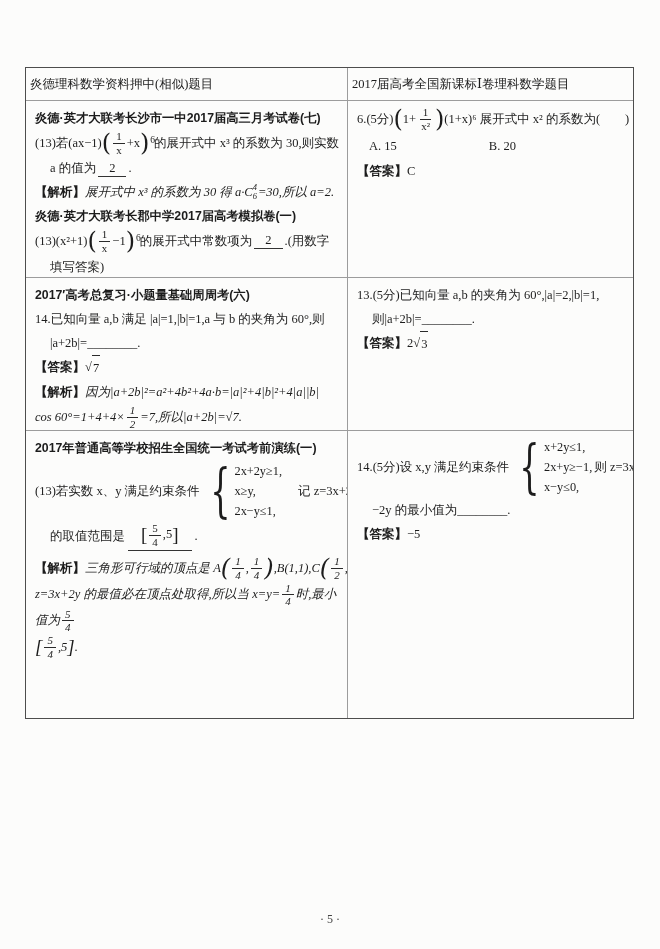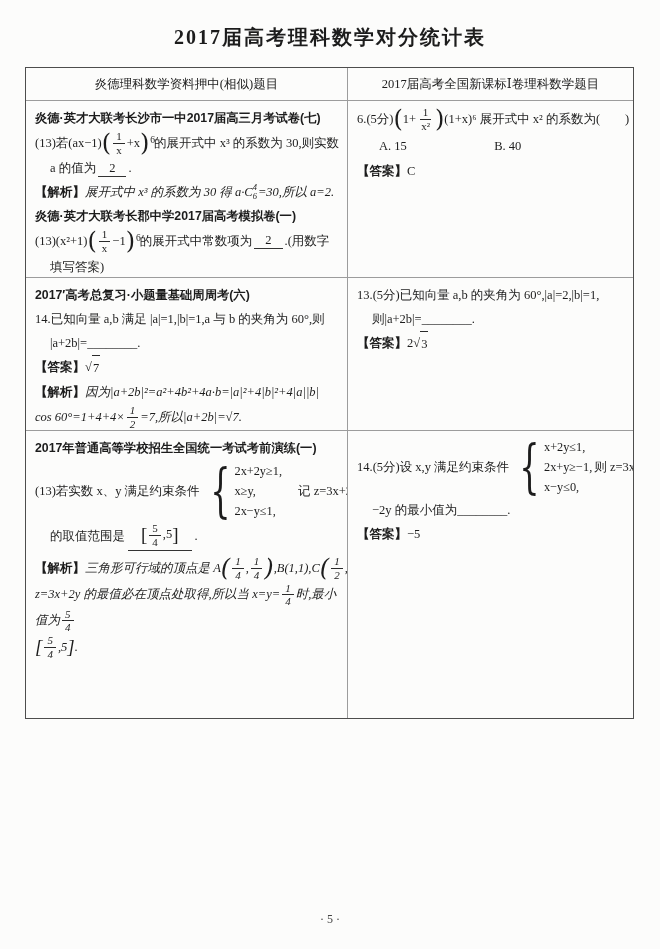--- a/index.html
+++ b/index.html
@@ -7,21 +7,21 @@
         font-family:"Liberation Serif","DejaVu Serif",serif;color:#1c1c1c;overflow:hidden;}
   .title{position:absolute;top:24px;left:0;width:100%;text-align:center;
          font-size:20px;font-weight:bold;letter-spacing:2px;}
   .qtable{position:absolute;left:25px;top:67px;width:609px;
           display:grid;grid-template-columns:322px 1fr;grid-template-rows:33px 177px 153px 287px;
           border:1.5px solid #4d4d4d;background:#fcfcfb;box-sizing:border-box;}
   .cell{box-sizing:border-box;border-right:1px solid #9c9c9c;border-bottom:1px solid #9c9c9c;
         padding:5px 9px 0 9px;font-size:12.5px;overflow:hidden;}
   .cell.cR{border-right:none;}
   .cell.rB{border-bottom:none;}
-  .hcell{display:flex;align-items:center;justify-content:center;padding:0 4px;}
+  .hcell{display:flex;align-items:center;padding:0 4px;}
   .t{margin:0;line-height:24px;}
   .row{display:flex;align-items:center;margin:0;min-height:24px;flex-wrap:nowrap;white-space:nowrap;}
   .bh{font-family:"Liberation Sans","DejaVu Sans",sans-serif;font-weight:bold;font-size:12.3px;}
   .lbl{font-family:"Liberation Sans","DejaVu Sans",sans-serif;font-weight:bold;font-style:normal;}
   .kai{font-style:italic;}
   .ind{margin-left:15px;}
   .frac{display:inline-flex;flex-direction:column;align-items:center;vertical-align:middle;
         line-height:1.15;font-size:11px;margin:0 2px;}
   .frac .num{border-bottom:1px solid #2a2a2a;padding:0 3px;}
   .frac .den{padding:0 3px;text-align:center;}
@@ -29,35 +29,34 @@
   .exp{font-size:9.5px;vertical-align:top;position:relative;top:-3px;left:1px;}
   .supsub{display:inline-flex;flex-direction:column;align-items:flex-start;font-size:8.5px;
           line-height:1.15;vertical-align:middle;margin-right:1px;}
   .sqrt{display:inline-flex;align-items:flex-start;}
   .sqrt .rad{border-top:1px solid #2a2a2a;padding:0 1px;}
   .ublank{display:inline-block;border-bottom:1px solid #333;padding:0 11px;line-height:15px;margin:0 2px;}
   .system{display:inline-flex;align-items:center;margin:0 2px;}
   .brace{font-size:58px;font-weight:200;line-height:56px;transform:scaleX(0.55);
          transform-origin:center;font-family:"DejaVu Serif",serif;margin-right:-4px;}
   .eqs{display:inline-flex;flex-direction:column;font-size:12.3px;line-height:20px;}
-  .opts{display:flex;margin-left:22px;line-height:25px;}
+  .opts{display:flex;margin-left:12px;line-height:25px;}
   .opts span{width:47%;}
   .ansline{display:inline-block;border-bottom:1px solid #333;padding:0 13px 2px 13px;margin:0 3px;}
   .bigbr{font-size:19px;vertical-align:middle;font-weight:300;}
   .gap14{margin-left:14px;}
   .mt2{margin-top:2px;} .mt4{margin-top:4px;}
   .sysline{min-height:62px;}
   .pageno{position:absolute;bottom:22px;left:0;width:100%;text-align:center;font-size:12px;color:#444;}
 </style>
 </head>
 <body>
 
 <div class="page">
 
-  <div class="title">2017届高考理科数学对分统计表</div>
 
   <div class="qtable">
 
     <div class="cell hcell">
       <span>炎德理科数学资料押中(相似)题目</span>
     </div>
     <div class="cell hcell cR">
       <span>2017届高考全国新课标Ⅰ卷理科数学题目</span>
     </div>
 
@@ -112,21 +111,21 @@
           <span>1+</span>
           <span class="frac">
             <span class="num">1</span>
             <span class="den">x²</span>
           </span>
           <span class="bigp">)</span>
           <span>(1+x)⁶ 展开式中 x² 的系数为(　　)</span>
       </div>
       <div class="opts mt2">
         <span>A. 15</span>
-          <span>B. 40</span>
+          <span>B. 20</span>
       </div>
       <p class="t">
         <b class="lbl">【答案】</b><span>C</span>
       </p>
     </div>
 
     <div class="cell">
       <p class="t bh">2017′高考总复习·小题量基础周周考(六)</p>
       <p class="t">14.已知向量 a,b 满足 |a|=1,|b|=1,a 与 b 的夹角为 60°,则</p>
       <p class="t ind">|a+2b|=________.</p>

